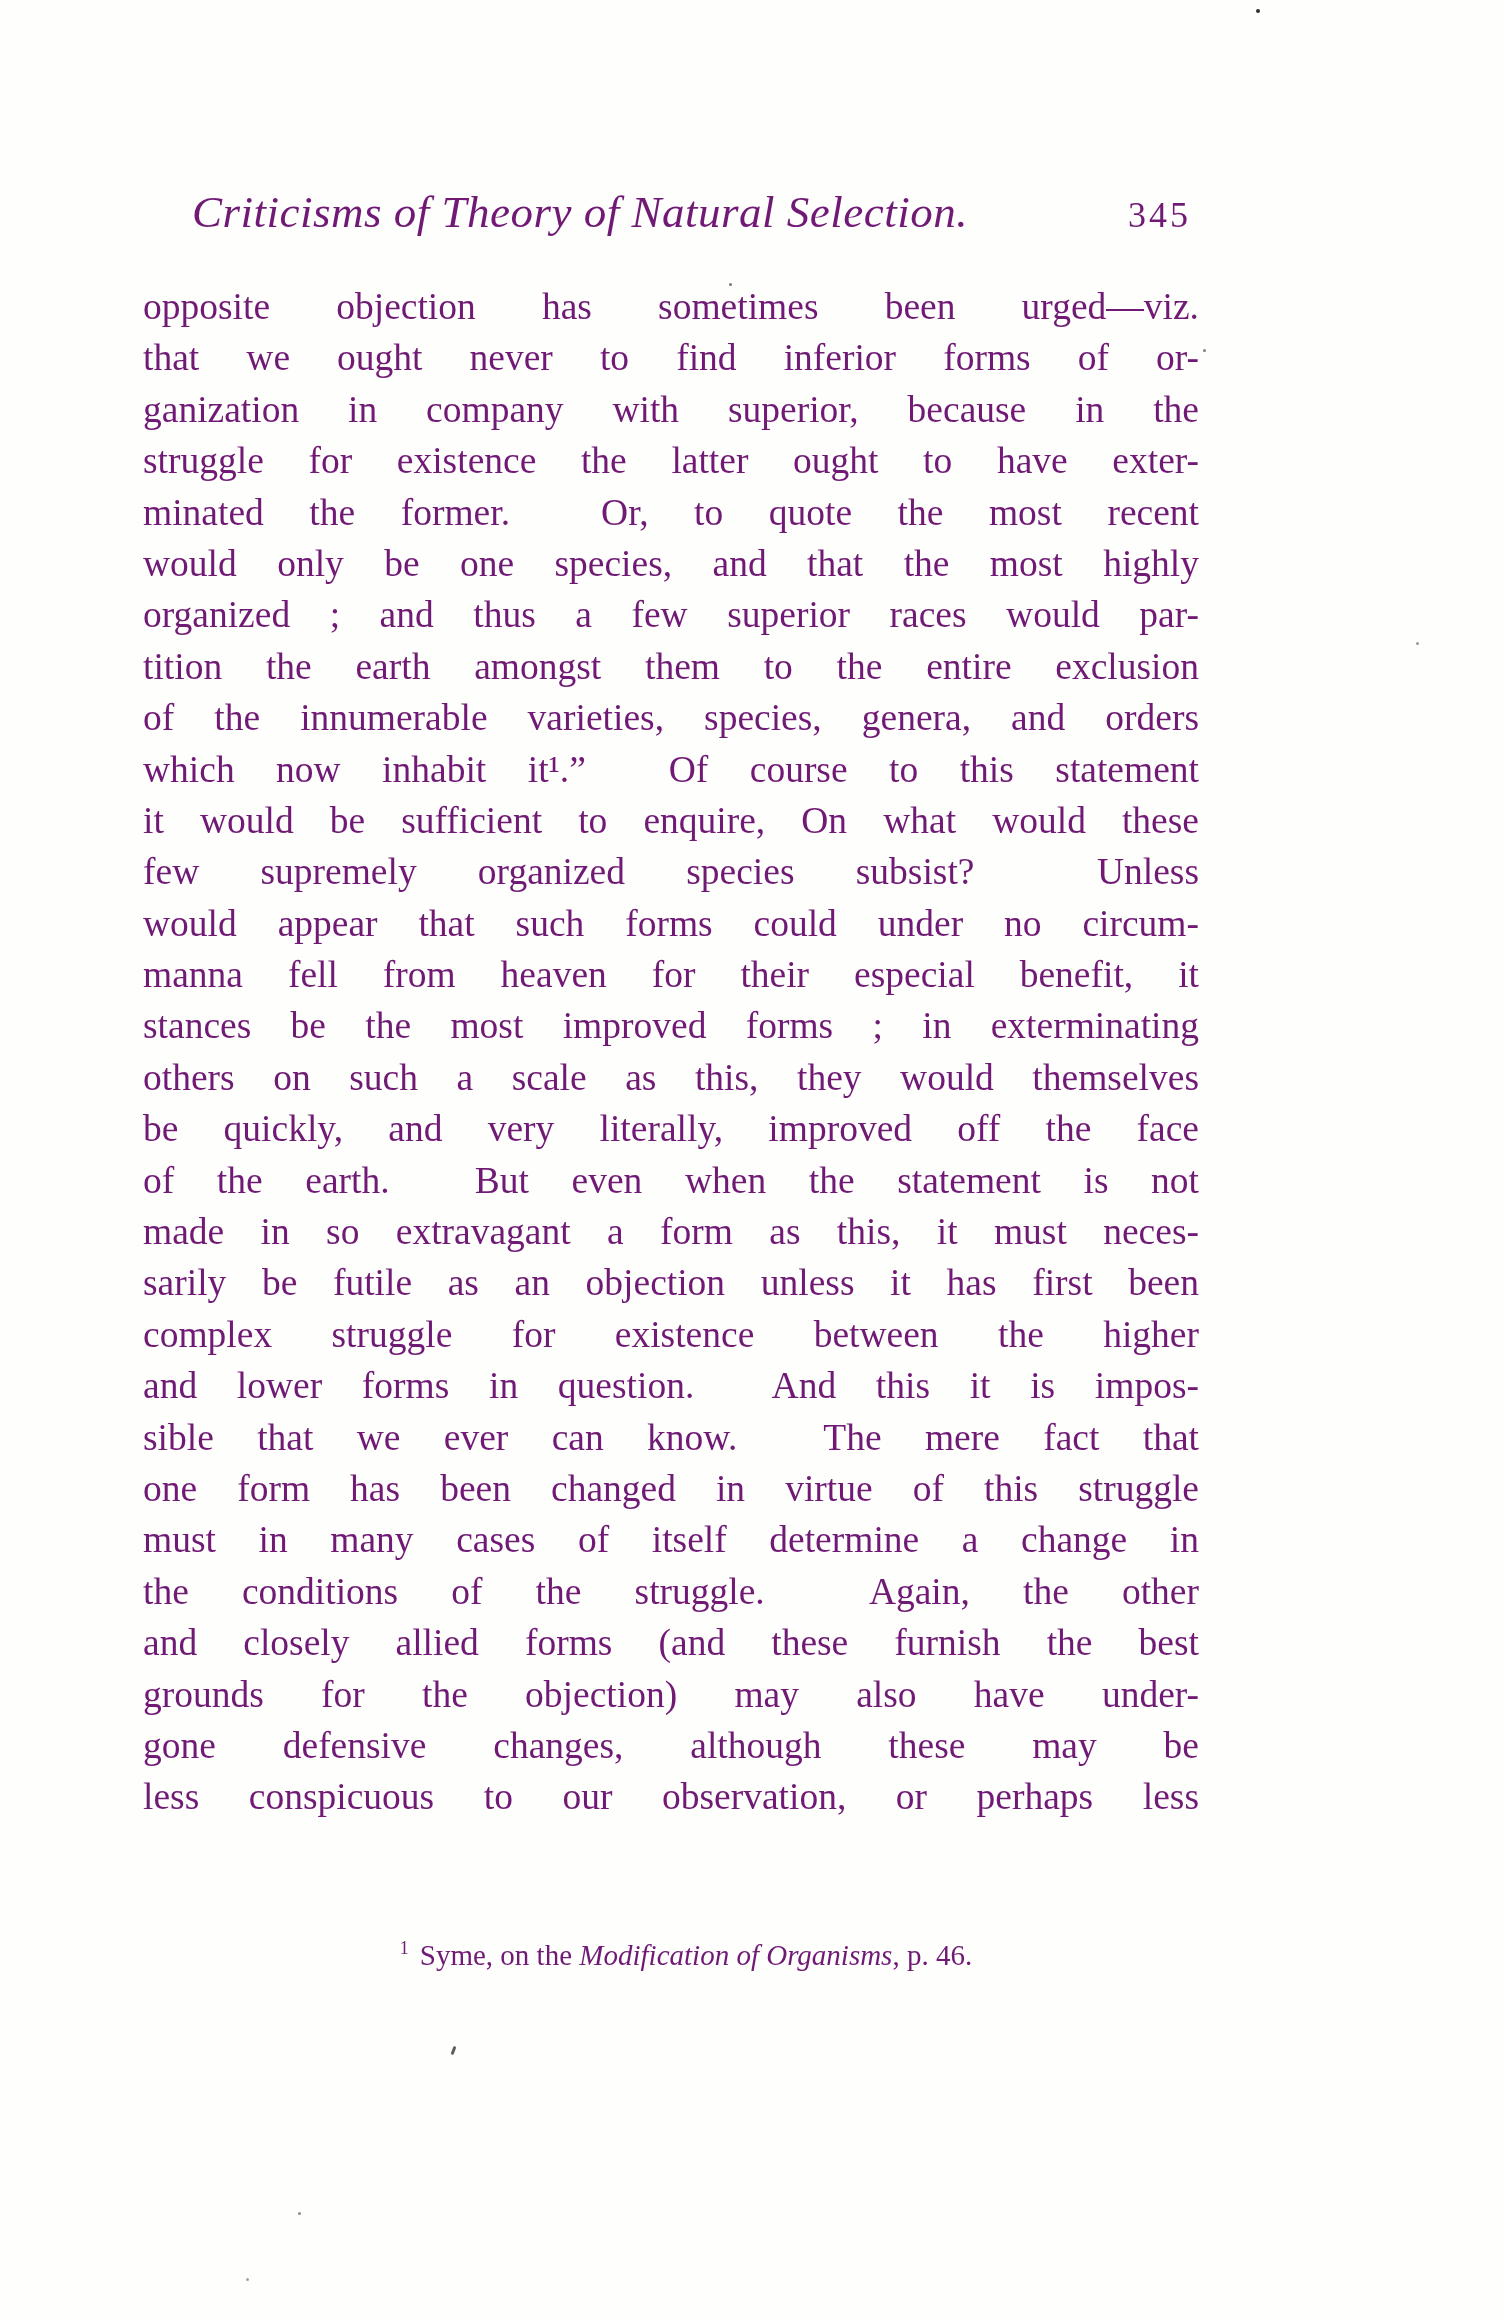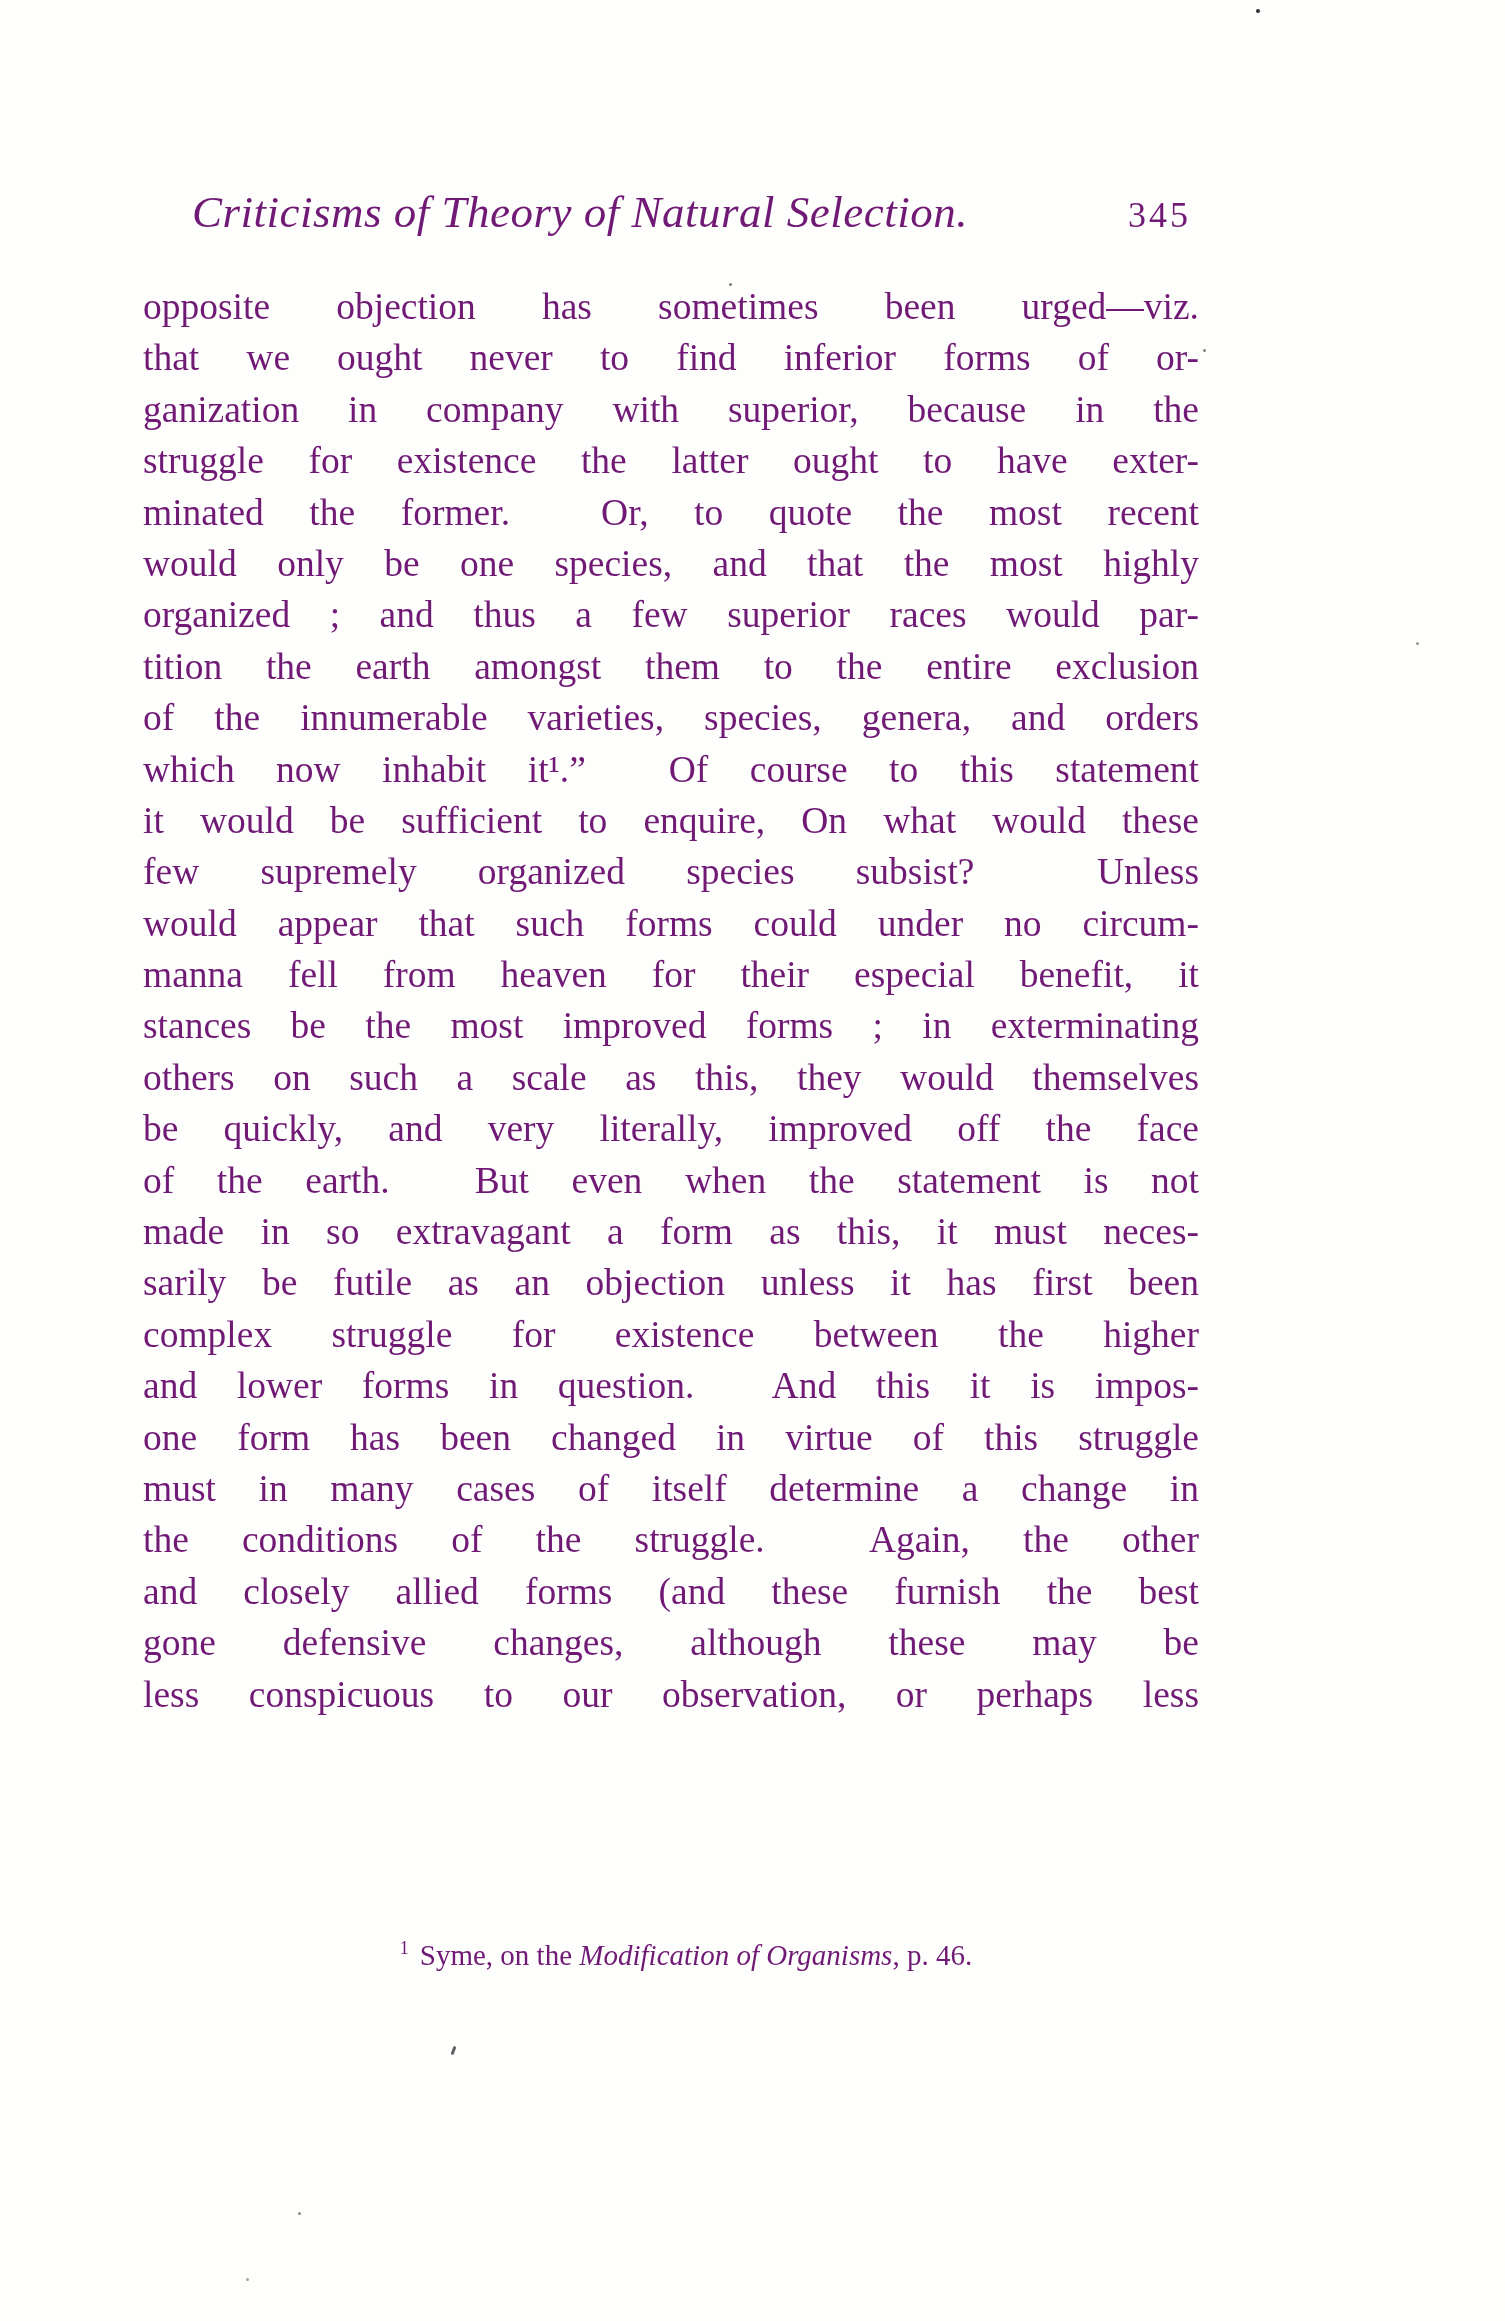--- a/index.html
+++ b/index.html
@@ -78,24 +78,26 @@
     <div class="line">would appear that such forms could under no circum-</div>
     <div class="line">manna fell from heaven for their especial benefit, it</div>
     <div class="line">stances be the most improved forms ; in exterminating</div>
     <div class="line">others on such a scale as this, they would themselves</div>
     <div class="line">be quickly, and very literally, improved off the face</div>
     <div class="line">of the earth.&nbsp; But even when the statement is not</div>
     <div class="line">made in so extravagant a form as this, it must neces-</div>
     <div class="line">sarily be futile as an objection unless it has first been</div>
     <div class="line">complex struggle for existence between the higher</div>
     <div class="line">and lower forms in question.&nbsp; And this it is impos-</div>
+    <div class="line">sible that we ever can know.&nbsp; The mere fact that</div>
     <div class="line">one form has been changed in virtue of this struggle</div>
     <div class="line">must in many cases of itself determine a change in</div>
     <div class="line">the conditions of the struggle.&nbsp; Again, the other</div>
     <div class="line">and closely allied forms (and these furnish the best</div>
+    <div class="line">grounds for the objection) may also have under-</div>
     <div class="line">gone defensive changes, although these may be</div>
     <div class="line">less conspicuous to our observation, or perhaps less</div>
   </div>
 
   <div class="footnote">
     <sup>1</sup><span>Syme, on the </span><em>Modification of Organisms</em><span>, p. 46.</span>
   </div>
 
   <div class="speck s1"></div>
   <div class="speck s2"></div>

